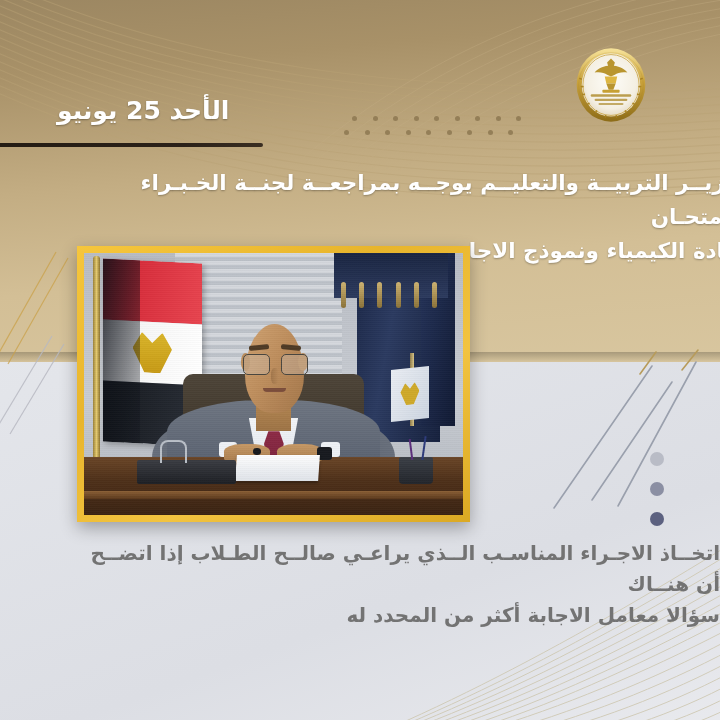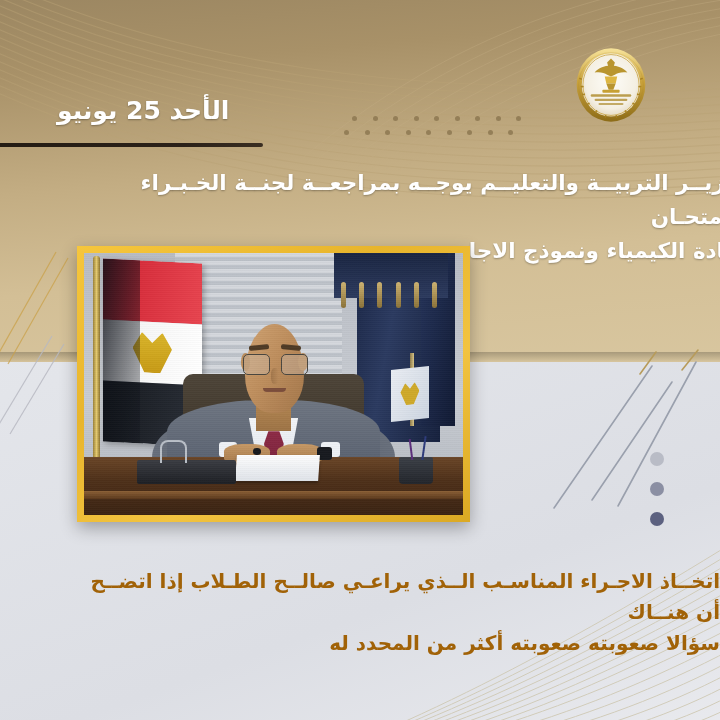--- a/index.html
+++ b/index.html
@@ -181,22 +181,22 @@
   
   .dot-stack{position:absolute;left:650px;top:452px;}
   .dot-stack i{display:block;width:14px;height:14px;border-radius:50%;margin-bottom:16px;}
   .dot-stack i.d1{background:#b9bcc6;}
   .dot-stack i.d2{background:#8b8fa3;}
   .dot-stack i.d3{background:#5c6180;}
 
   
   .footer-text{
     position:absolute;right:40px;top:538px;width:640px;
-    direction:rtl;text-align:right;color:#a16207;
-    font-size:20px;font-weight:bold;line-height:31px;letter-spacing:.1px;margin-top:28px;
+    direction:rtl;text-align:right;color:#737373;
+    font-size:20px;font-weight:bold;line-height:31px;letter-spacing:.1px;
   }
   .footer-text .l2{display:block;}
 </style>
 </head>
 <body>
 
 <div class="card">
 
   <div class="bg-bottom"></div>
 
@@ -434,16 +434,16 @@
   </div>
 
   <div class="dot-stack">
     <i class="d1"></i>
     <i class="d2"></i>
     <i class="d3"></i>
   </div>
 
   <div class="footer-text">
     <span>اتخــاذ الاجـراء المناسـب الــذي يراعـي صالــح الطـلاب إذا اتضــح أن هنــاك</span>
-    <span class="l2">سؤالا صعوبته صعوبته أكثر من المحدد له</span>
+    <span class="l2">سؤالا معامل الاجابة أكثر من المحدد له</span>
   </div>
 
 </div>
 
 </body></html>

